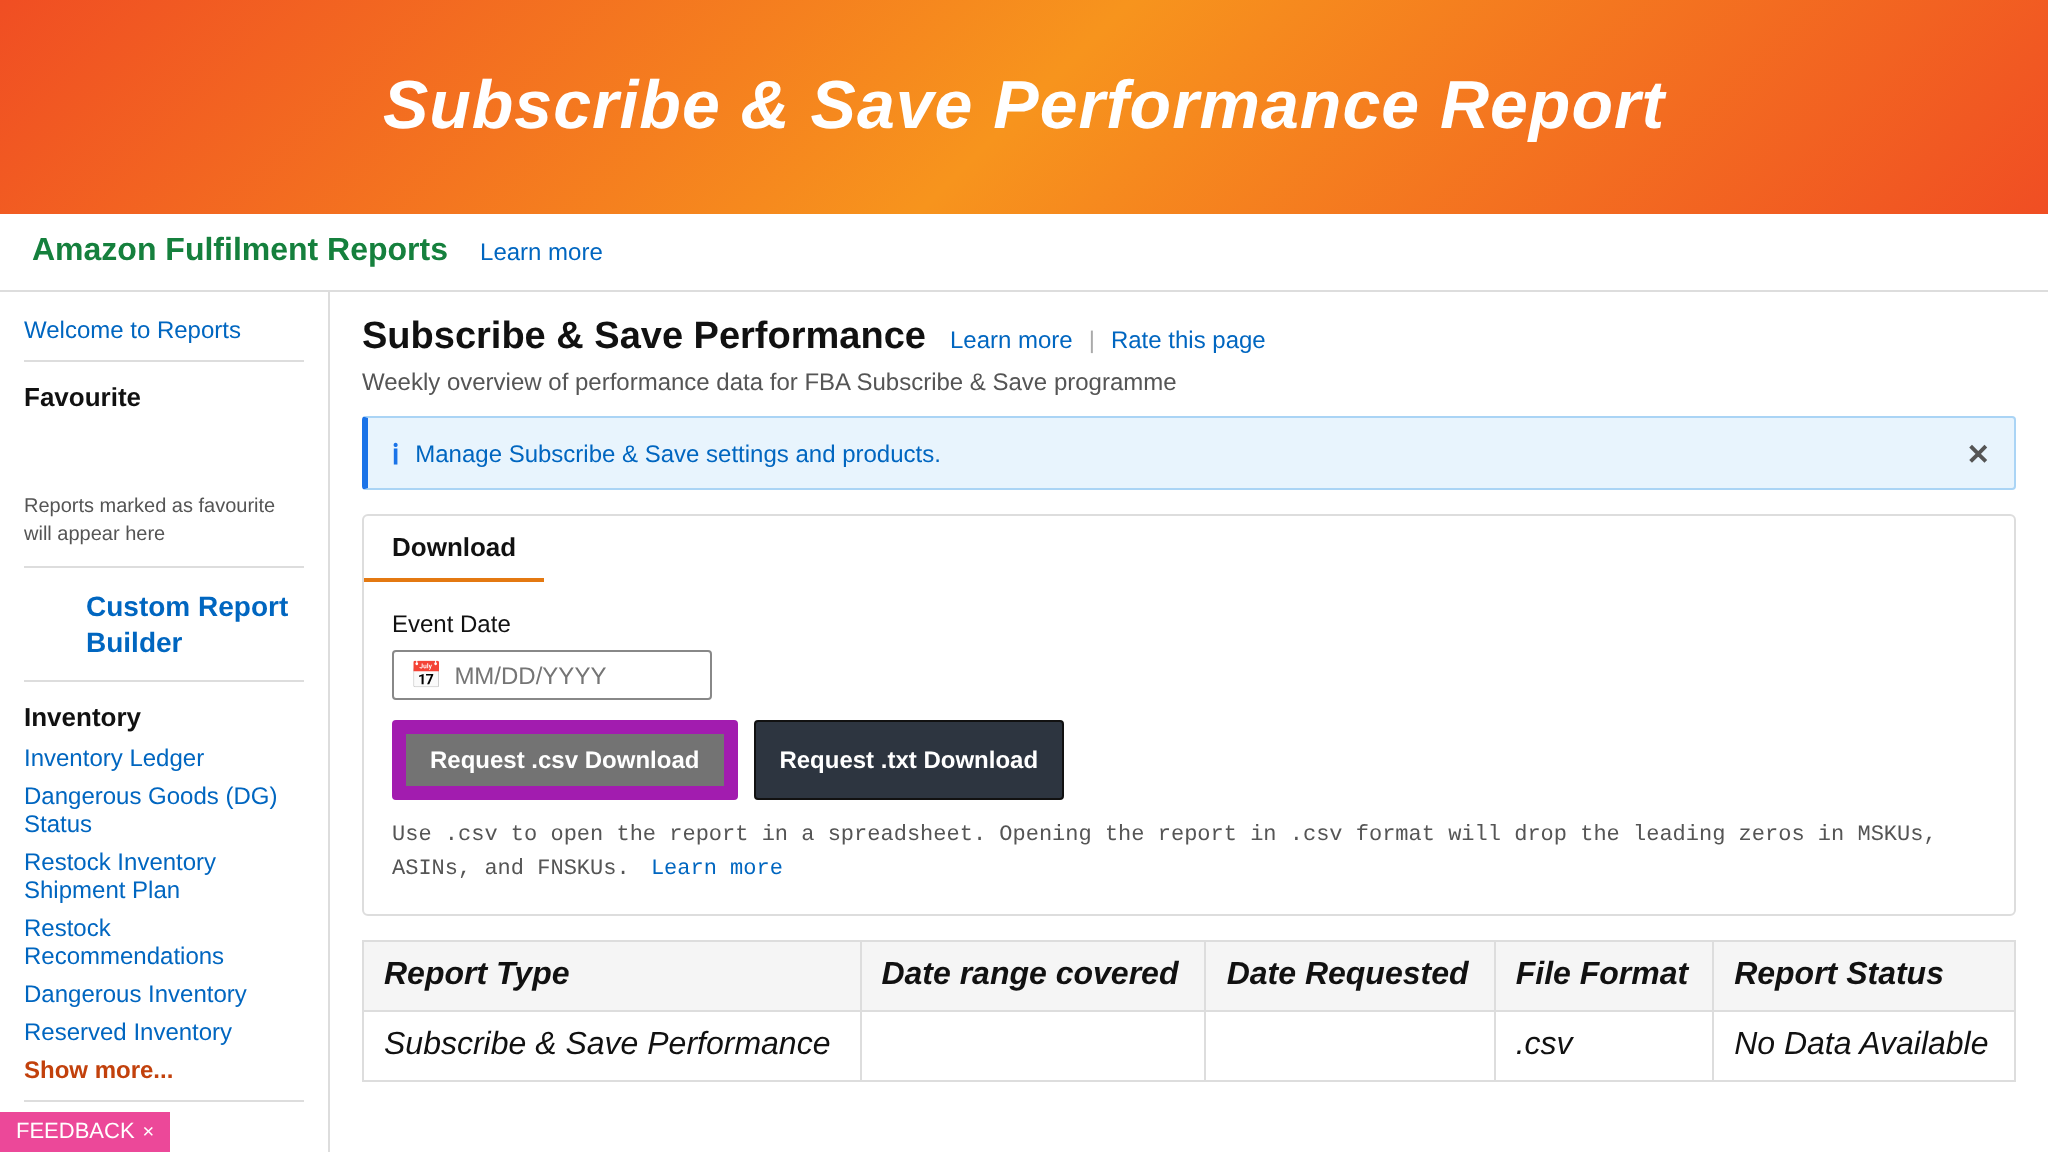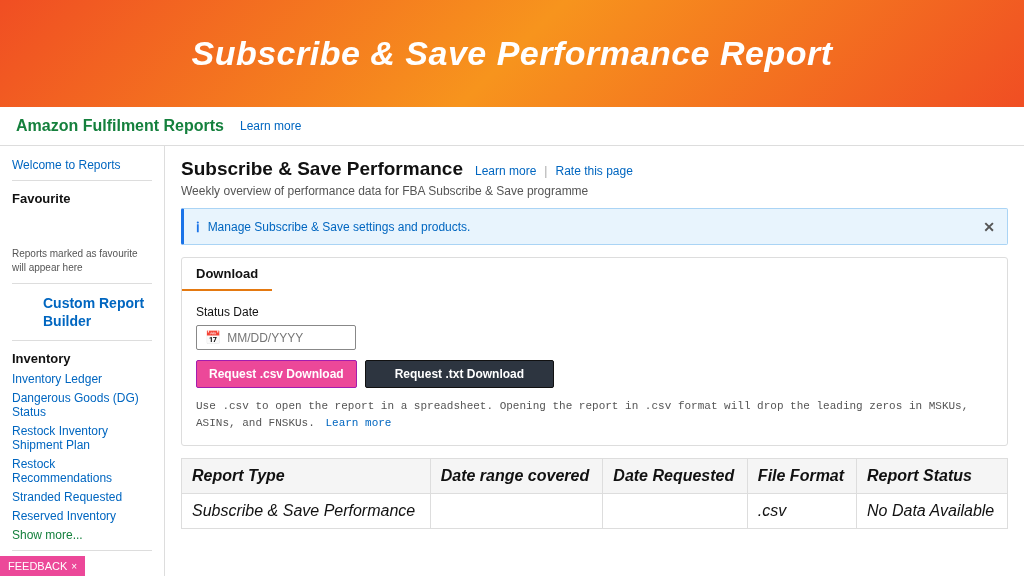--- a/index.html
+++ b/index.html
@@ -87,25 +87,26 @@
     }
     .sidebar-item-link {
       color: #0066c0;
       font-size: 12px;
       cursor: pointer;
       display: block;
       margin-bottom: 5px;
       text-decoration: none;
     }
     .show-more {
-      color: #15803d;
+      color: #c2410c;
       font-size: 12px;
       cursor: pointer;
       margin-top: 4px;
       display: block;
+      font-weight: bold;
     }
 
     
     .content-area {
       flex: 1;
       padding: 12px 16px;
       overflow-y: auto;
     }
 
     .content-header {
@@ -217,34 +218,34 @@
       font-size: 12px;
       color: #888;
       width: 110px;
     }
     .btn-group {
       display: flex;
       gap: 8px;
       margin-bottom: 10px;
     }
     .btn-primary {
-      background: #ec4899;
+      background: #737373;
       color: #fff;
-      border: 1px solid #a21caf;
+      border: 7px solid #a21caf;
       padding: 6px 12px;
       font-size: 12px;
       cursor: pointer;
       border-radius: 2px;
       font-weight: bold;
     }
     .btn-secondary {
       background: #2d3540;
       color: #fff;
       border: 1px solid #111;
-      padding: 6px 29px;
+      padding: 6px 12px;
       font-size: 12px;
       cursor: pointer;
       border-radius: 2px;
       font-weight: bold;
     }
     .download-note {
       font-size: 11px;
       color: #555;
       line-height: 1.5;
       font-family: Liberation Mono, monospace;
@@ -326,21 +327,21 @@
     <div class="sidebar-section-title">Favourite</div>
     <div class="sidebar-section-desc">Reports marked as favourite will appear here</div>
     <hr class="sidebar-divider">
     <div class="custom-report-builder">Custom Report Builder</div>
     <hr class="sidebar-divider">
     <div class="sidebar-section-title">Inventory</div>
     <a class="sidebar-item-link">Inventory Ledger</a>
     <a class="sidebar-item-link">Dangerous Goods (DG) Status</a>
     <a class="sidebar-item-link">Restock Inventory Shipment Plan</a>
     <a class="sidebar-item-link">Restock Recommendations</a>
-    <a class="sidebar-item-link">Stranded Requested</a>
+    <a class="sidebar-item-link">Dangerous Inventory</a>
     <a class="sidebar-item-link">Reserved Inventory</a>
     <a class="show-more">Show more...</a>
     <hr class="sidebar-divider">
     <div class="sidebar-section-title">Sales</div>
   </div>
 
   <div class="content-area">
 
     <div class="content-header">
       <span class="content-title">Subscribe &amp; Save Performance</span>
@@ -356,21 +357,21 @@
       <div class="info-banner-left">
         <span class="info-icon">ℹ</span>
         <span class="info-text">Manage Subscribe &amp; Save settings and products.</span>
       </div>
       <span class="close-btn">✕</span>
     </div>
 
     <div class="download-section">
       <div class="download-tab">Download</div>
       <div class="download-body">
-        <div class="event-date-label">Status Date</div>
+        <div class="event-date-label">Event Date</div>
         <div class="date-input-wrap">
           <span class="calendar-icon">📅</span>
           <input class="date-input" type="text" placeholder="MM/DD/YYYY" style="">
         </div>
         <div class="btn-group">
           <button class="btn-primary">Request .csv Download</button>
           <button class="btn-secondary">Request .txt Download</button>
         </div>
         <div class="download-note">
           <span>Use .csv to open the report in a spreadsheet. Opening the report in .csv format will drop the leading zeros in MSKUs, ASINs, and FNSKUs.</span>

